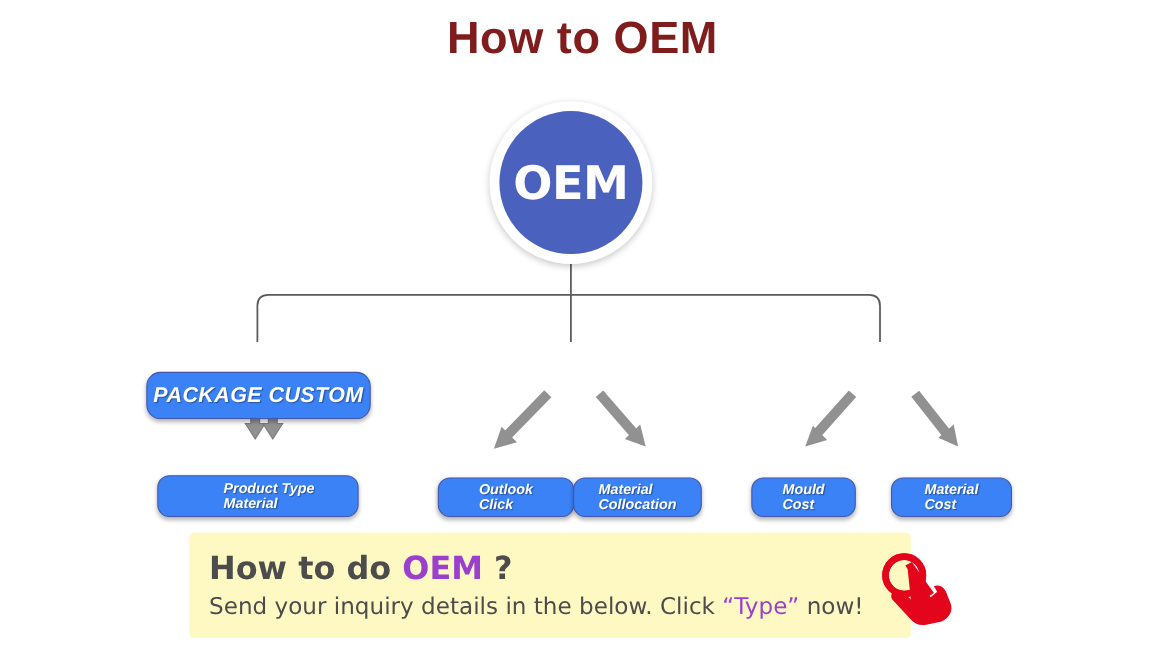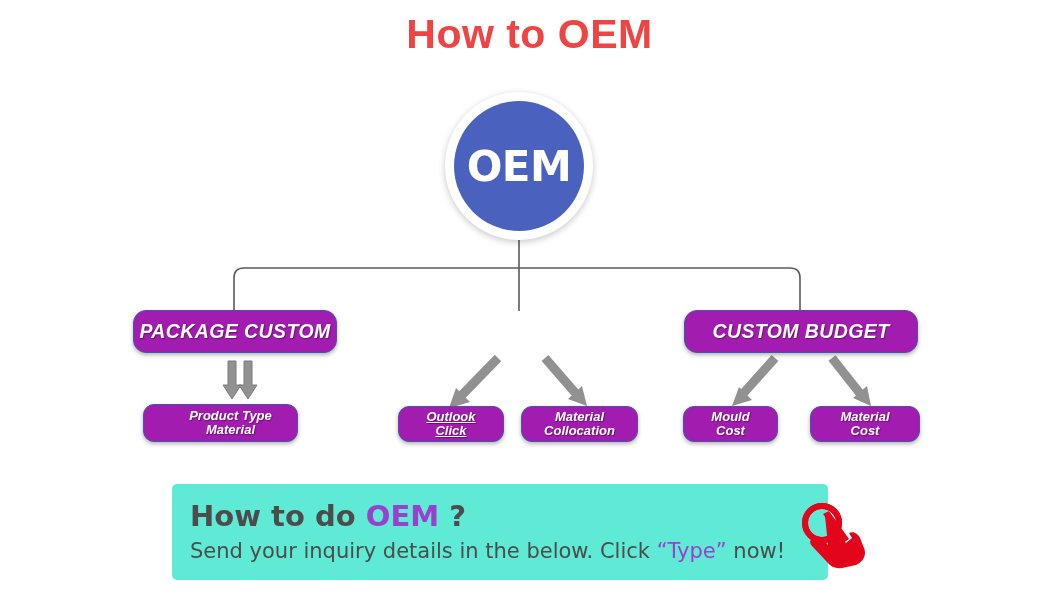--- a/index.html
+++ b/index.html
@@ -16,21 +16,21 @@
   }
 
   
   #page-title {
     position: absolute;
     left: 0; top: 10px;
     width: 1059px;
     text-align: center;
     font-size: 41px;
     font-weight: bold;
-    color: #ef4444;
+    color: #7f1d1d;
     letter-spacing: 0.5px;
     line-height: 1.2;
   }
 
   
   #diagram {
     position: absolute;
     left: 0; top: 0;
     width: 1059px; height: 470px;
   }
@@ -65,64 +65,64 @@
     color: #ffffff;
     font-size: 42px;
     font-weight: bold;
     letter-spacing: -0.5px;
     font-family: "DejaVu Sans", sans-serif;
   }
 
   
   .pill {
     position: absolute;
-    background: #a21caf;
+    background: #3b82f6;
     border-radius: 13px;
     display: flex;
     align-items: center;
     justify-content: center;
-    text-align: center;
     color: #ffffff;
     font-weight: bold;
     font-style: italic;
     box-shadow: 0 2px 4px rgba(0,0,0,0.30);
     z-index: 3;
     border: 1px solid #4257ab;
+    margin-top: 28px;
   }
   .pill-main {
     height: 43px;
     font-size: 19.5px;
     letter-spacing: 0.4px;
     text-shadow: 1px 1px 1px rgba(0,0,0,0.35);
   }
   .pill-sub {
     height: 36px;
     font-size: 13px;
     line-height: 1.12;
     border-radius: 11px;
     text-shadow: 1px 1px 1px rgba(0,0,0,0.35);
   }
   .pill-sub.two-line { line-height: 1.1; }
 
   #pill-package  { left: 133px; top: 310px; width: 204px; }
   #pill-product  { left: 398px; top: 310px; width: 236px; }
   #pill-budget   { left: 684px; top: 310px; width: 234px; }
 
-  #pill-product-type  { left: 143px; top: 404px; width: 155px; height: 38px; padding-left: 20px; }
-  #pill-outlook       { left: 398px; top: 406px; width: 106px; text-decoration: underline; }
+  #pill-product-type  { left: 143px; top: 404px; width: 183px; height: 38px; padding-left: 20px; }
+  #pill-outlook       { left: 398px; top: 406px; width: 124px; }
   #pill-material-coll { left: 521px; top: 406px; width: 117px; }
   #pill-mould         { left: 683px; top: 406px; width: 95px; }
   #pill-material-cost { left: 810px; top: 406px; width: 110px; }
 
   
   #cta-banner {
     position: absolute;
     left: 172px; top: 484px;
     width: 656px; height: 96px;
-    background: #5eead4;
+    background: #fef9c3;
     border-radius: 5px;
   }
   #cta-heading {
     position: absolute;
     left: 18px; top: 15px;
     font-size: 29px;
     font-weight: bold;
     color: #4C4C4C;
     white-space: nowrap;
     font-family: "DejaVu Sans", sans-serif;
@@ -183,23 +183,20 @@
     <div id="oem-circle">
       <span id="oem-circle-label">OEM</span>
     </div>
   </div>
 
   <div class="pill pill-main" id="pill-package">
     <span>PACKAGE CUSTOM</span>
   </div>
 
 
-  <div class="pill pill-main" id="pill-budget">
-    <span>CUSTOM BUDGET</span>
-  </div>
 
   <div class="pill pill-sub two-line" id="pill-product-type">
     <span>
       <span>Product Type</span><br>
       <span>Material</span>
     </span>
   </div>
 
   <div class="pill pill-sub two-line" id="pill-outlook">
     <span>

